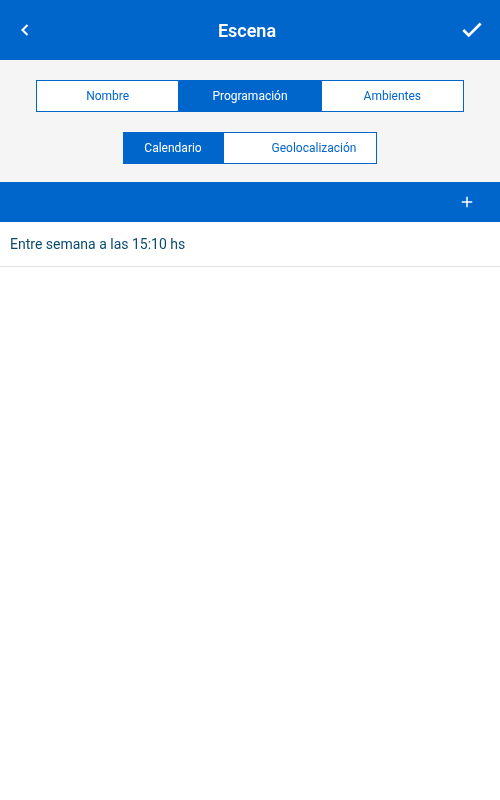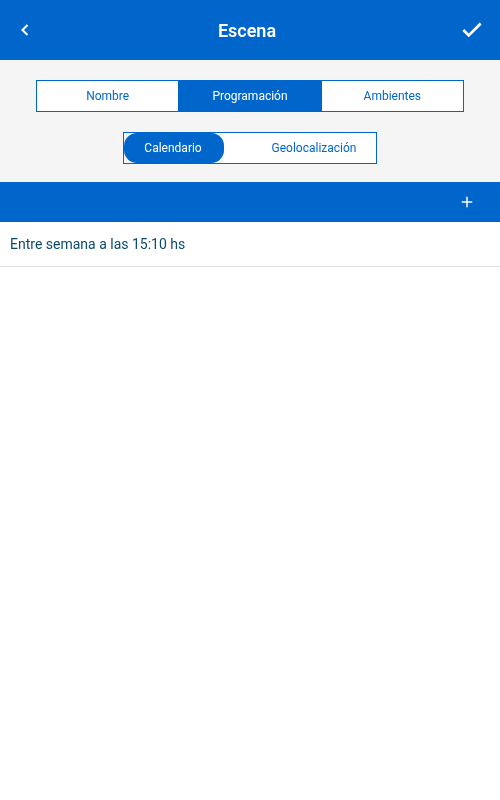--- a/index.html
+++ b/index.html
@@ -90,21 +90,20 @@
       border-right: 1px solid #0066cc;
       min-width: 100px;
     }
     .subtab:last-child {
       border-right: none;
       padding-left: 48px;
     }
     .subtab.active {
       background: #0066cc;
       color: white;
-      border-radius: 13px;
     }
     .action-bar {
       background: #0066cc;
       height: 40px;
       display: flex;
       align-items: center;
       justify-content: flex-end;
       padding: 0 24px;
     }
     .add-btn {

